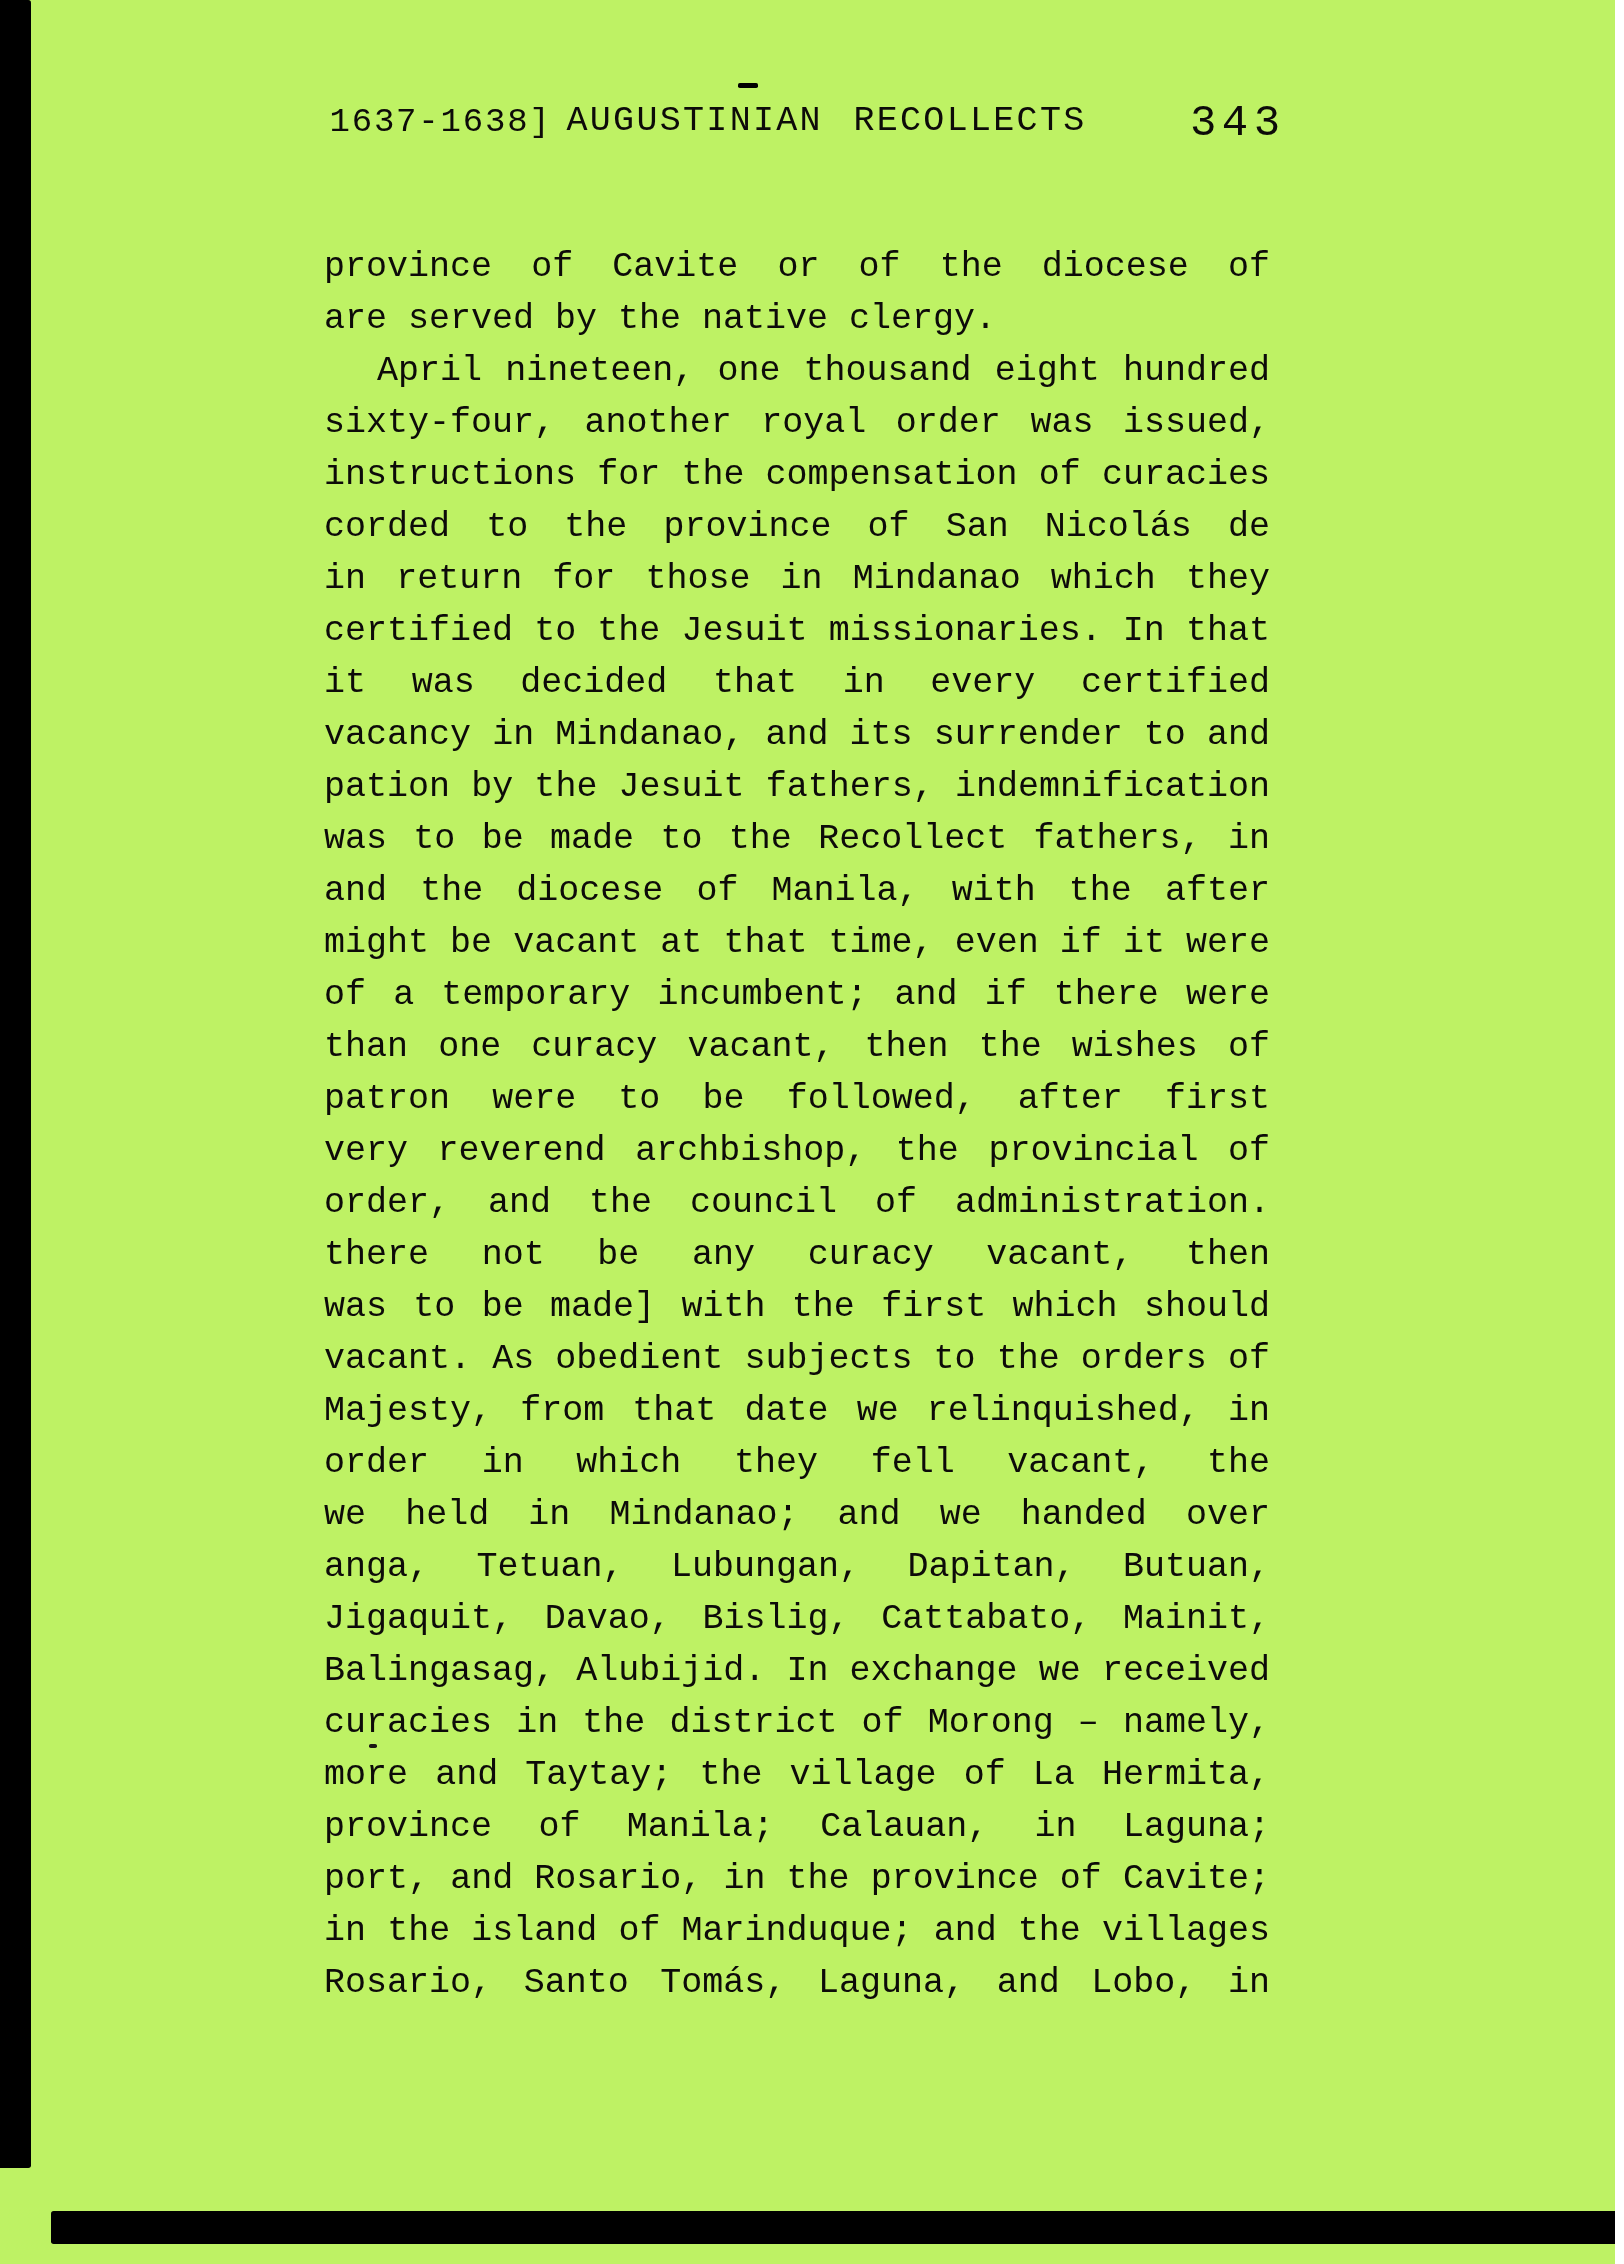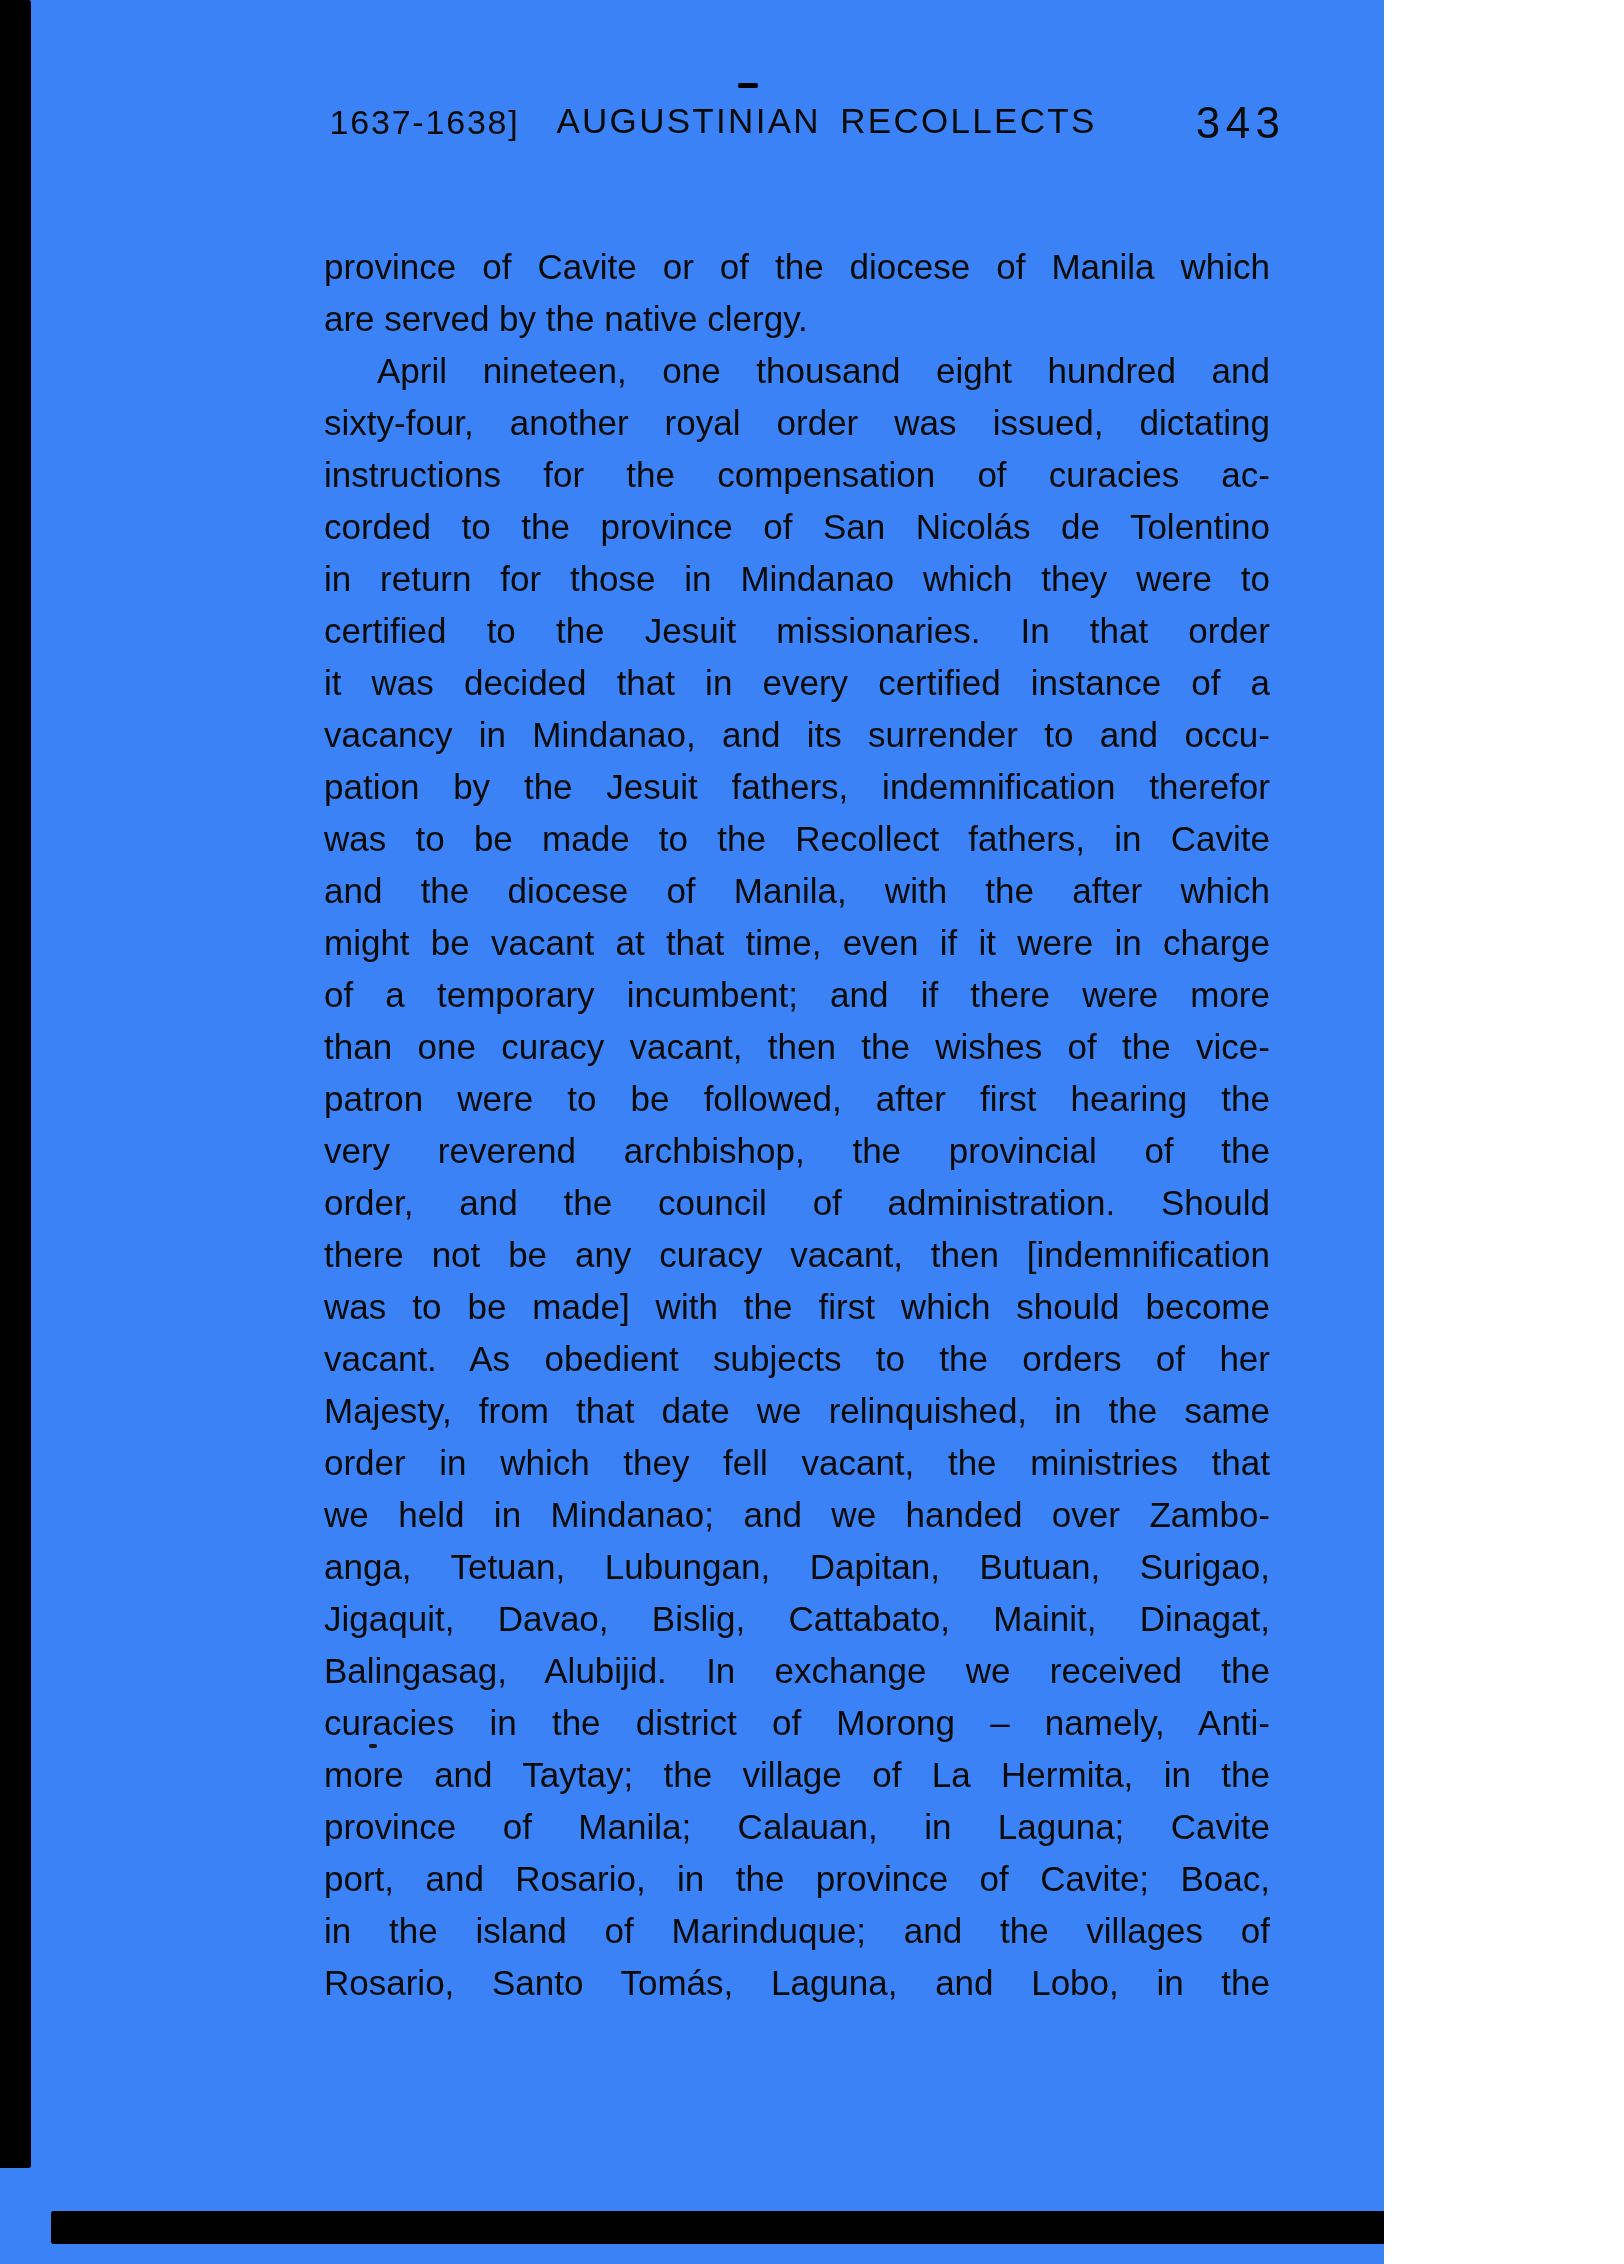--- a/index.html
+++ b/index.html
@@ -2,25 +2,25 @@
 <html style="font-size:14.5px"><head>
 <meta charset="utf-8">
 <style>
   html, body {
     margin: 0;
     padding: 0;
     background: #ffffff;
   }
   .page {
     position: relative;
-    width: 1384px;
+    width: 1615px;
     height: 2265px;
-    background: #3b82f6;
+    background: #bef264;
     overflow: hidden;
-    font-family: Liberation Sans, sans-serif;
+    font-family: Liberation Mono, monospace;
     color: #0d0b09;
   }
 
   
   .bar-left {
     position: absolute;
     left: 0; top: 0;
     width: 31px; height: 2168px;
     background: #000000;
     border-radius: 0 2.7px 2.7px 0;

